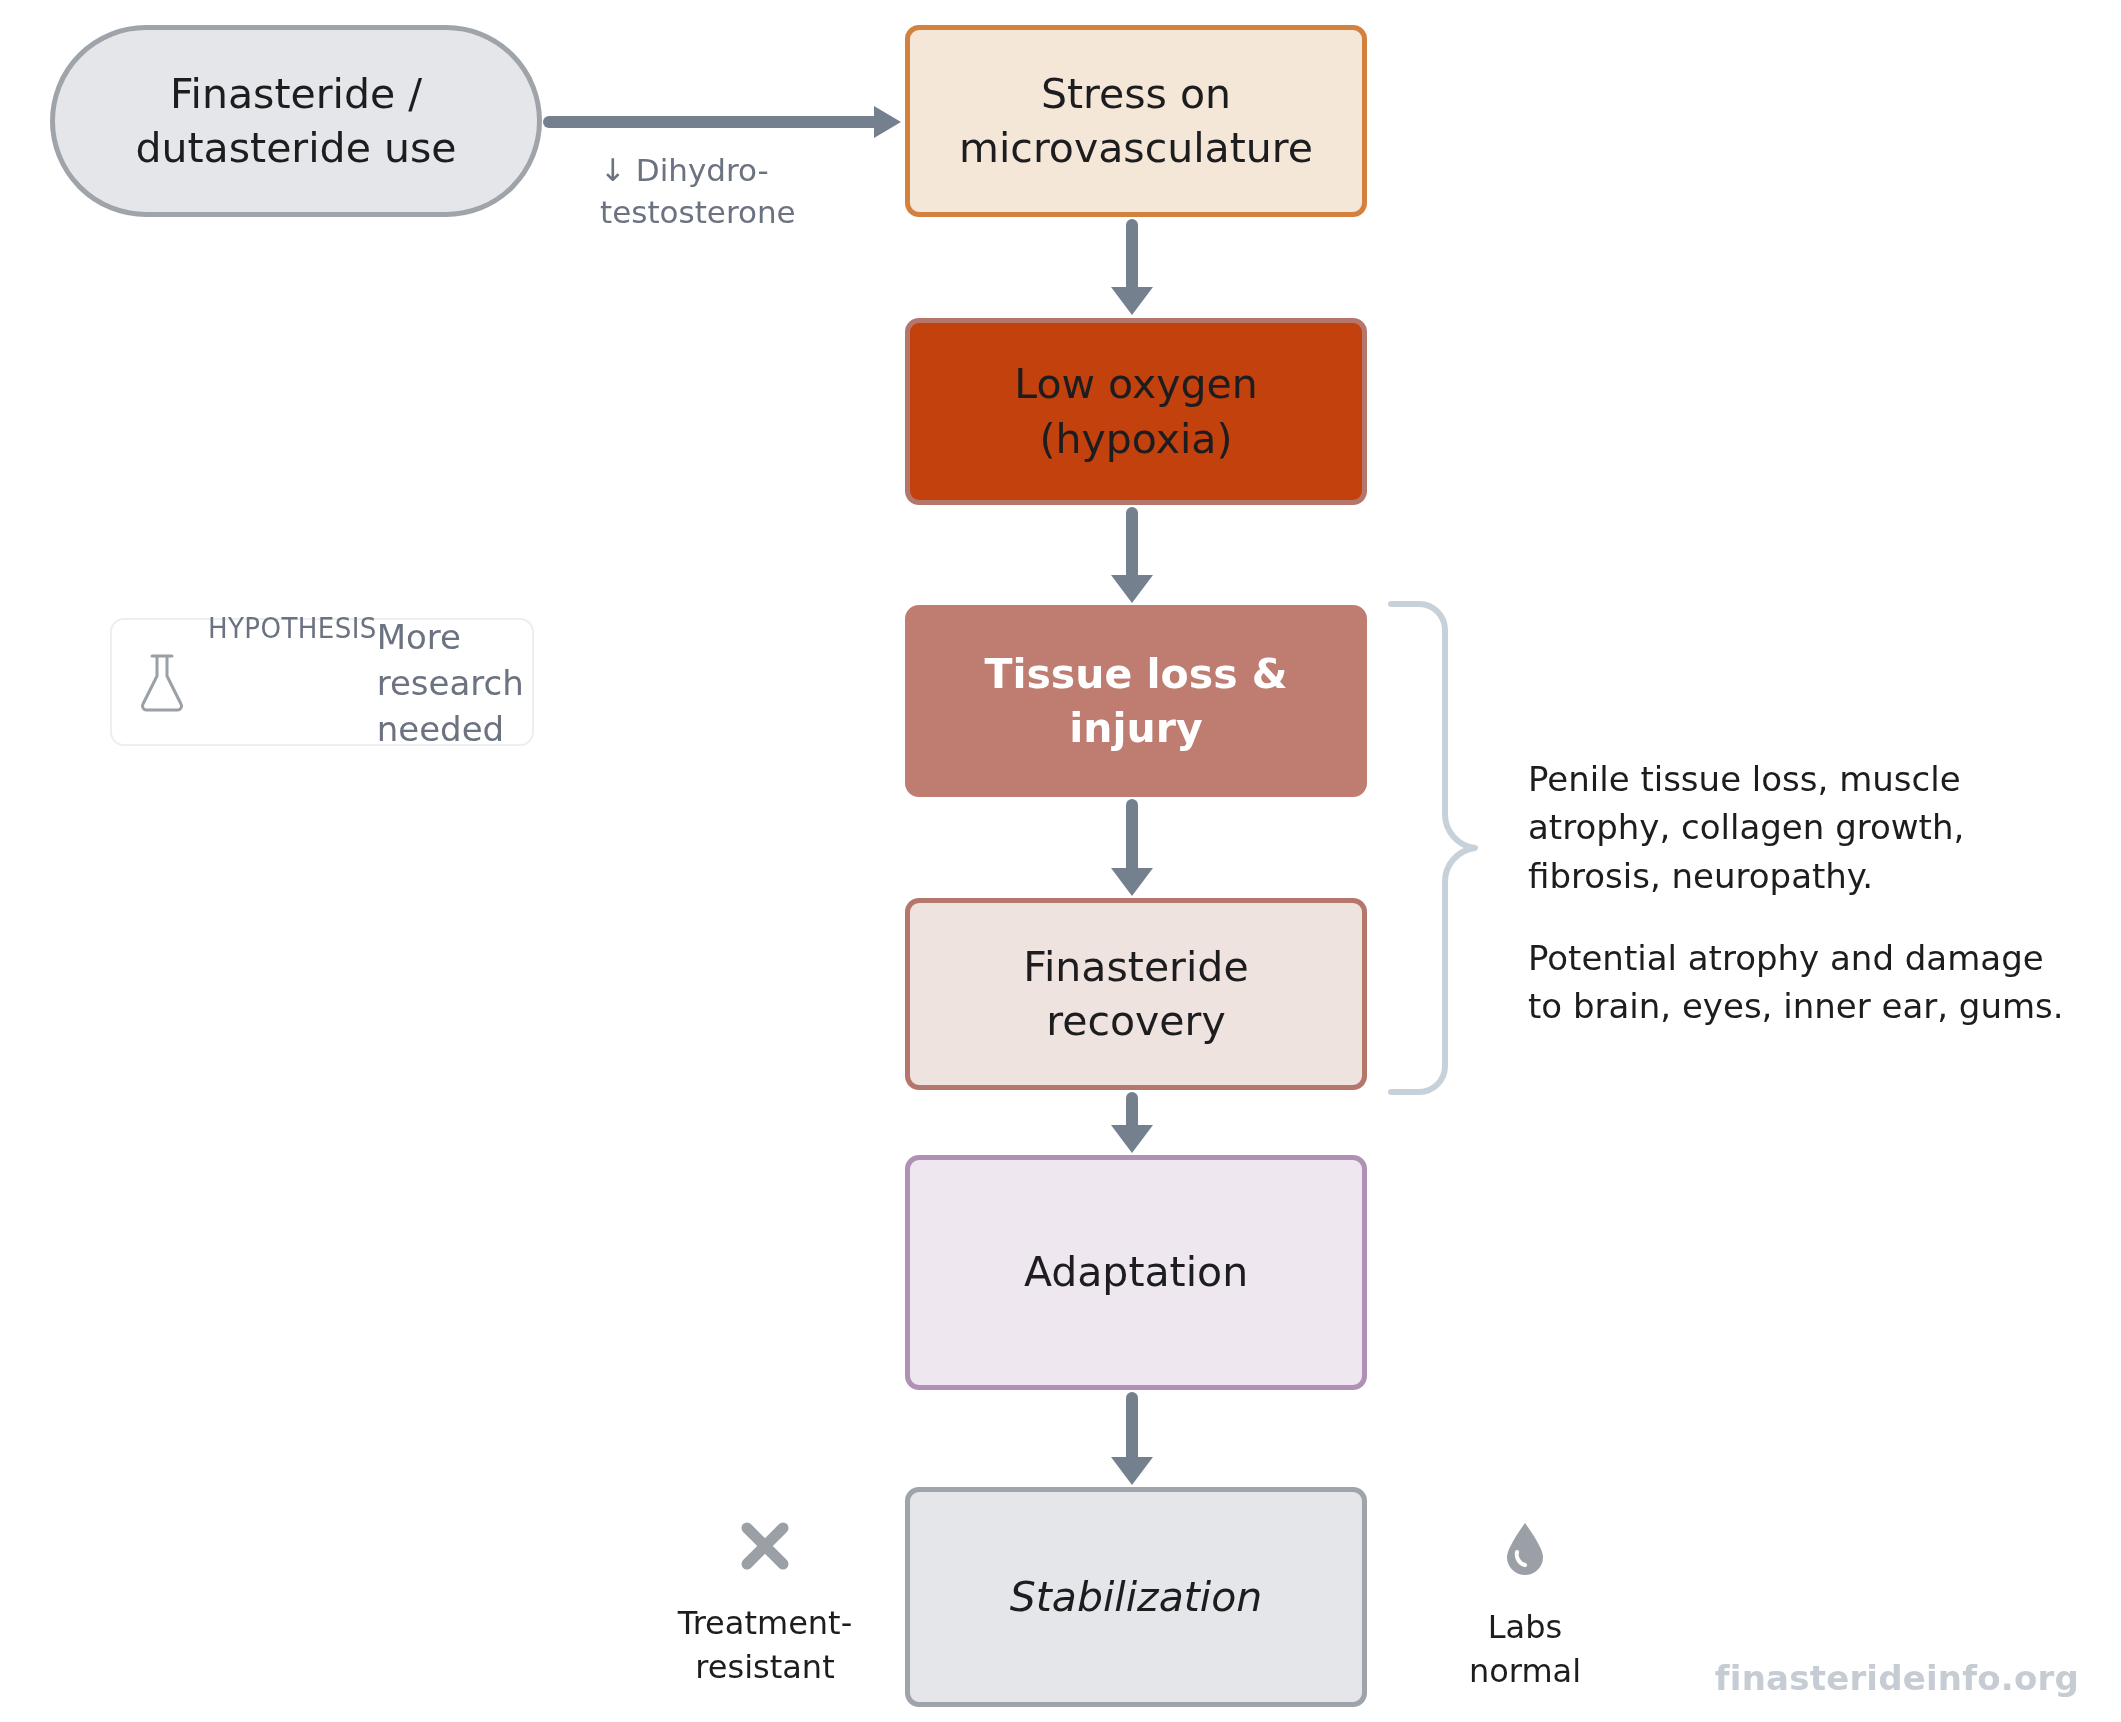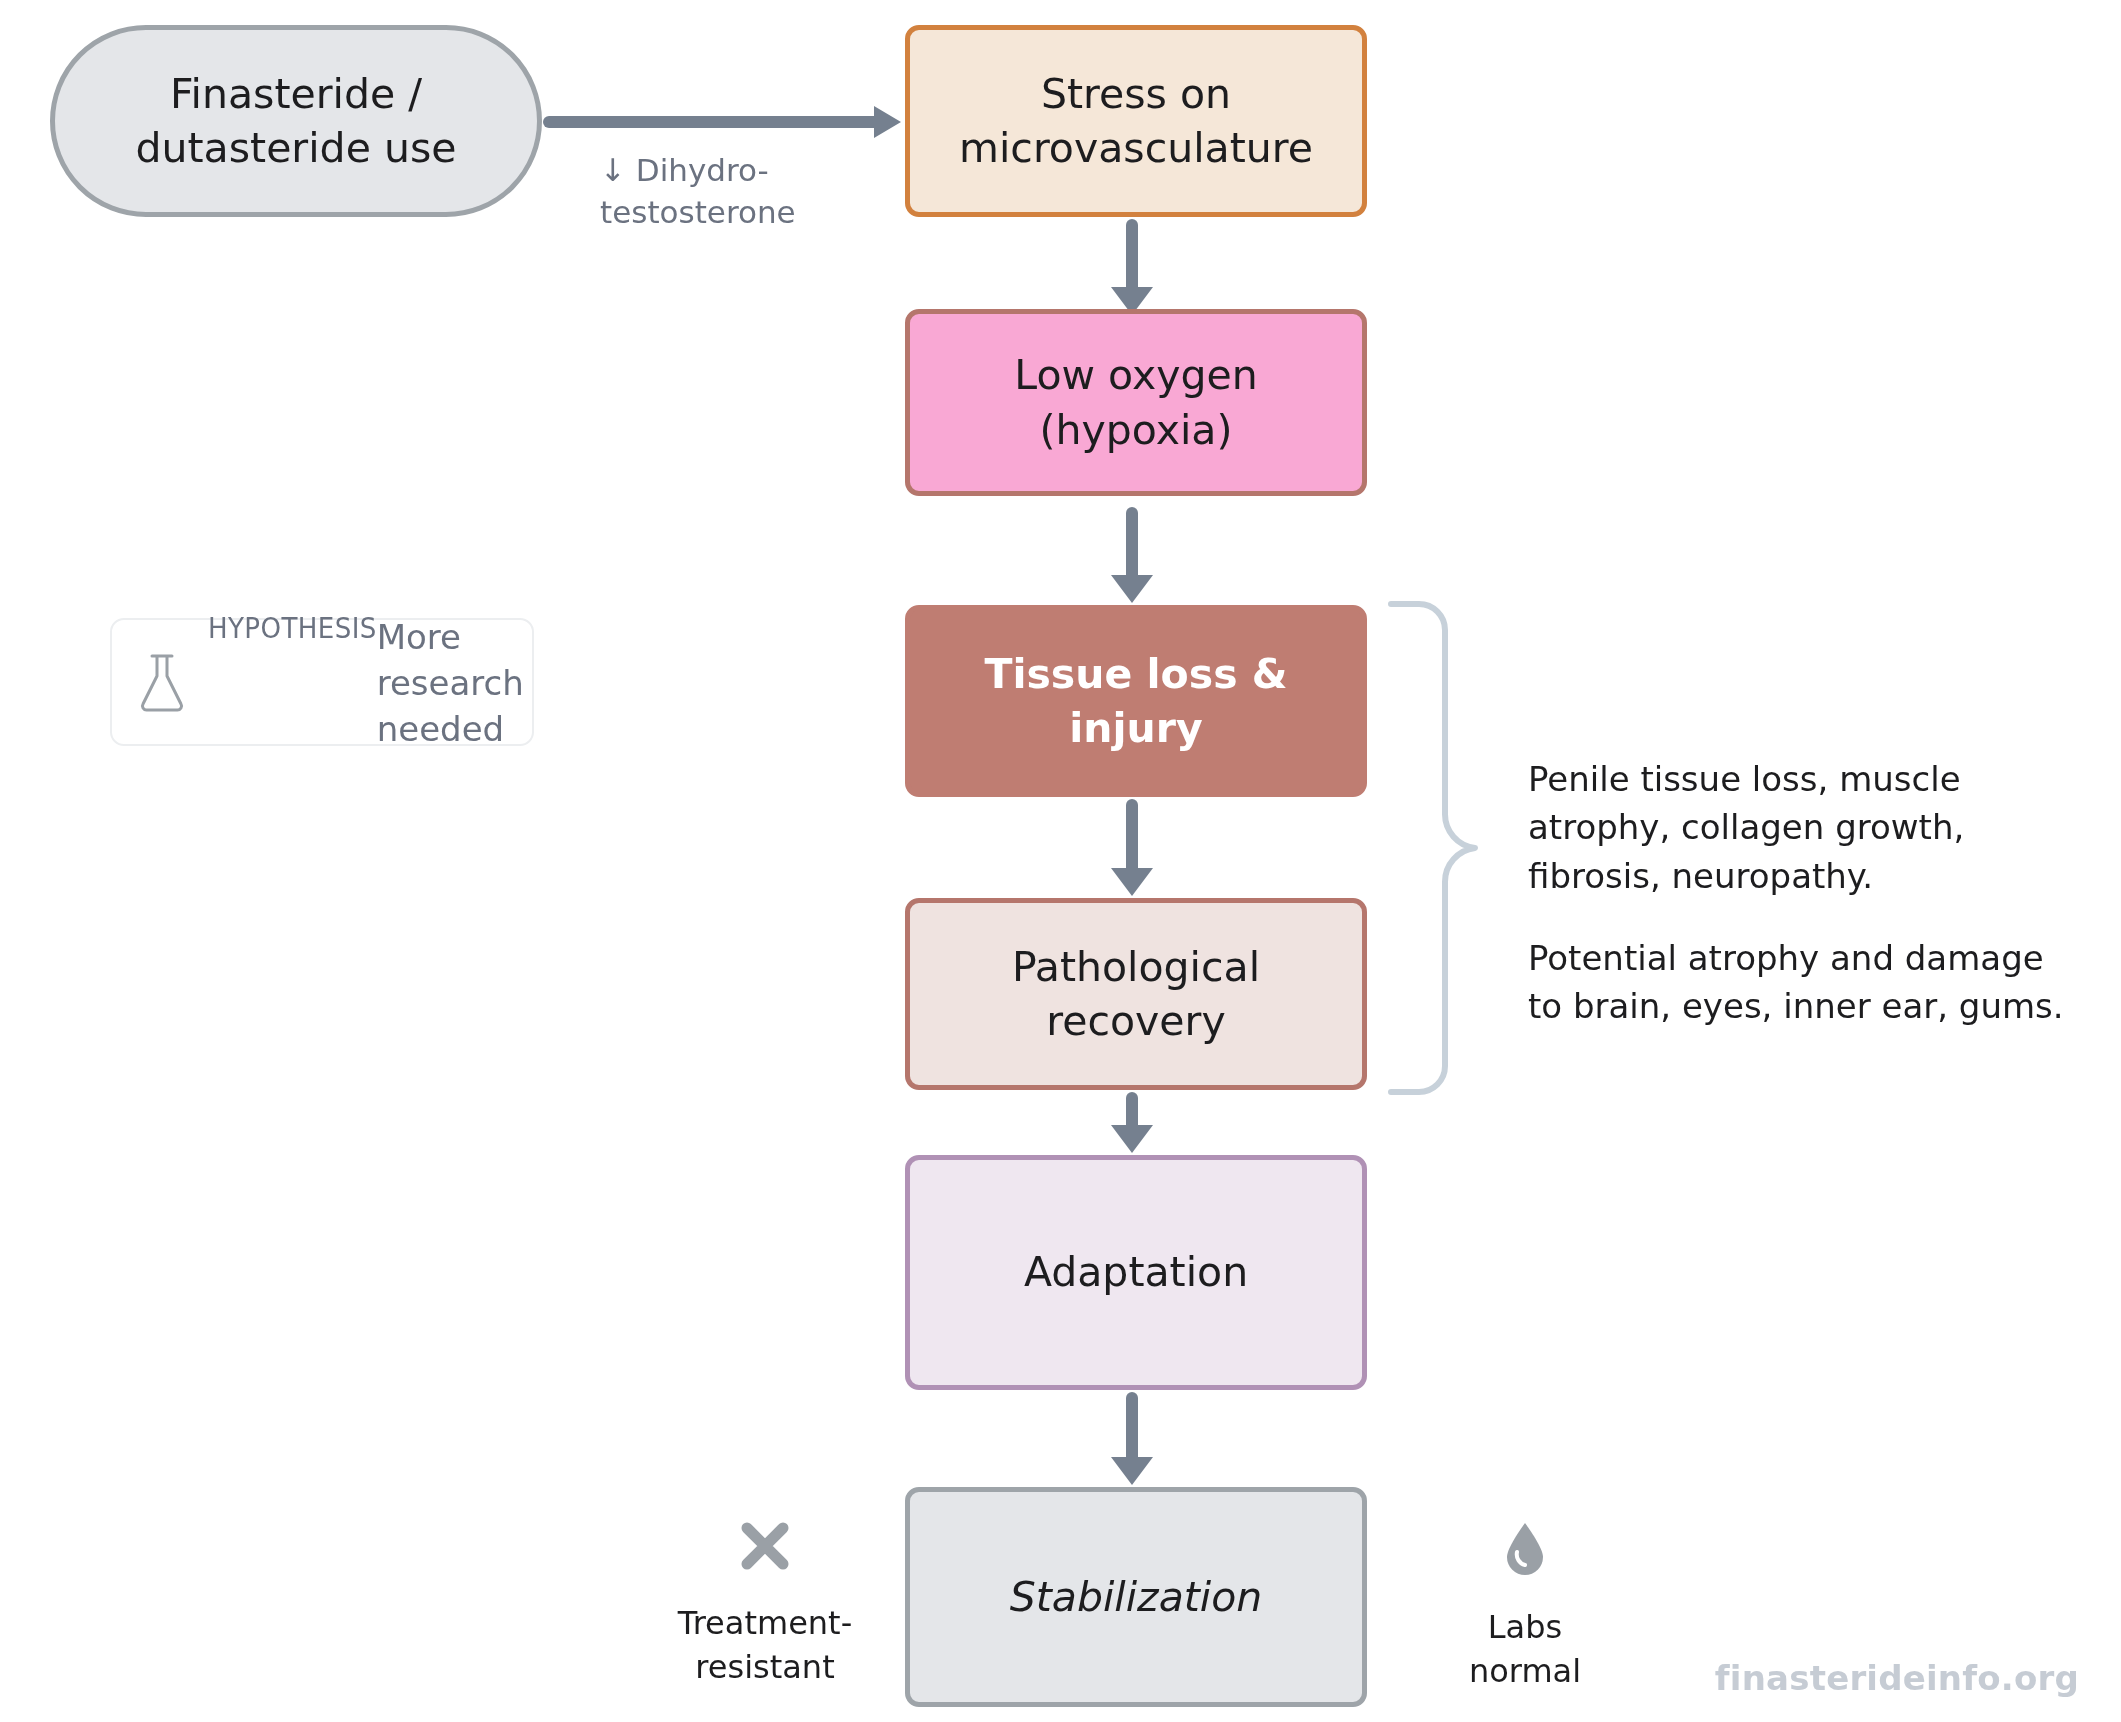--- a/index.html
+++ b/index.html
@@ -45,22 +45,22 @@
   
   .col { left: 905px; width: 462px; }
 
   .n-stress {
     top: 25px; height: 192px;
     background: #f5e7d8;
     border: 5px solid #d2813e;
     font-size: 41px;
   }
   .n-hypoxia {
-    top: 309px; height: 187px;
-    background: #f9a8d4;
+    top: 318px; height: 187px;
+    background: #c2410c;
     border: 5px solid #b5766c;
     font-size: 41px;
   }
   .n-tissue {
     top: 605px; height: 192px;
     background: #bf7d72;
     border: 5px solid #bf7d72;
     color: #ffffff;
     font-weight: 700;
     font-size: 41px;
@@ -252,21 +252,21 @@
     <span class="label">Tissue loss &amp;
 injury</span>
   </div>
 
   <div class="arrow-v" style="top:799px; height:97px;">
     <div class="shaft"></div>
     <div class="head"></div>
   </div>
 
   <div class="node col n-pathrec">
-    <span class="label">Pathological
+    <span class="label">Finasteride
 recovery</span>
   </div>
 
   <div class="arrow-v" style="top:1092px; height:61px;">
     <div class="shaft"></div>
     <div class="head"></div>
   </div>
 
   <div class="node col n-adapt">
     <span class="label">Adaptation</span>

